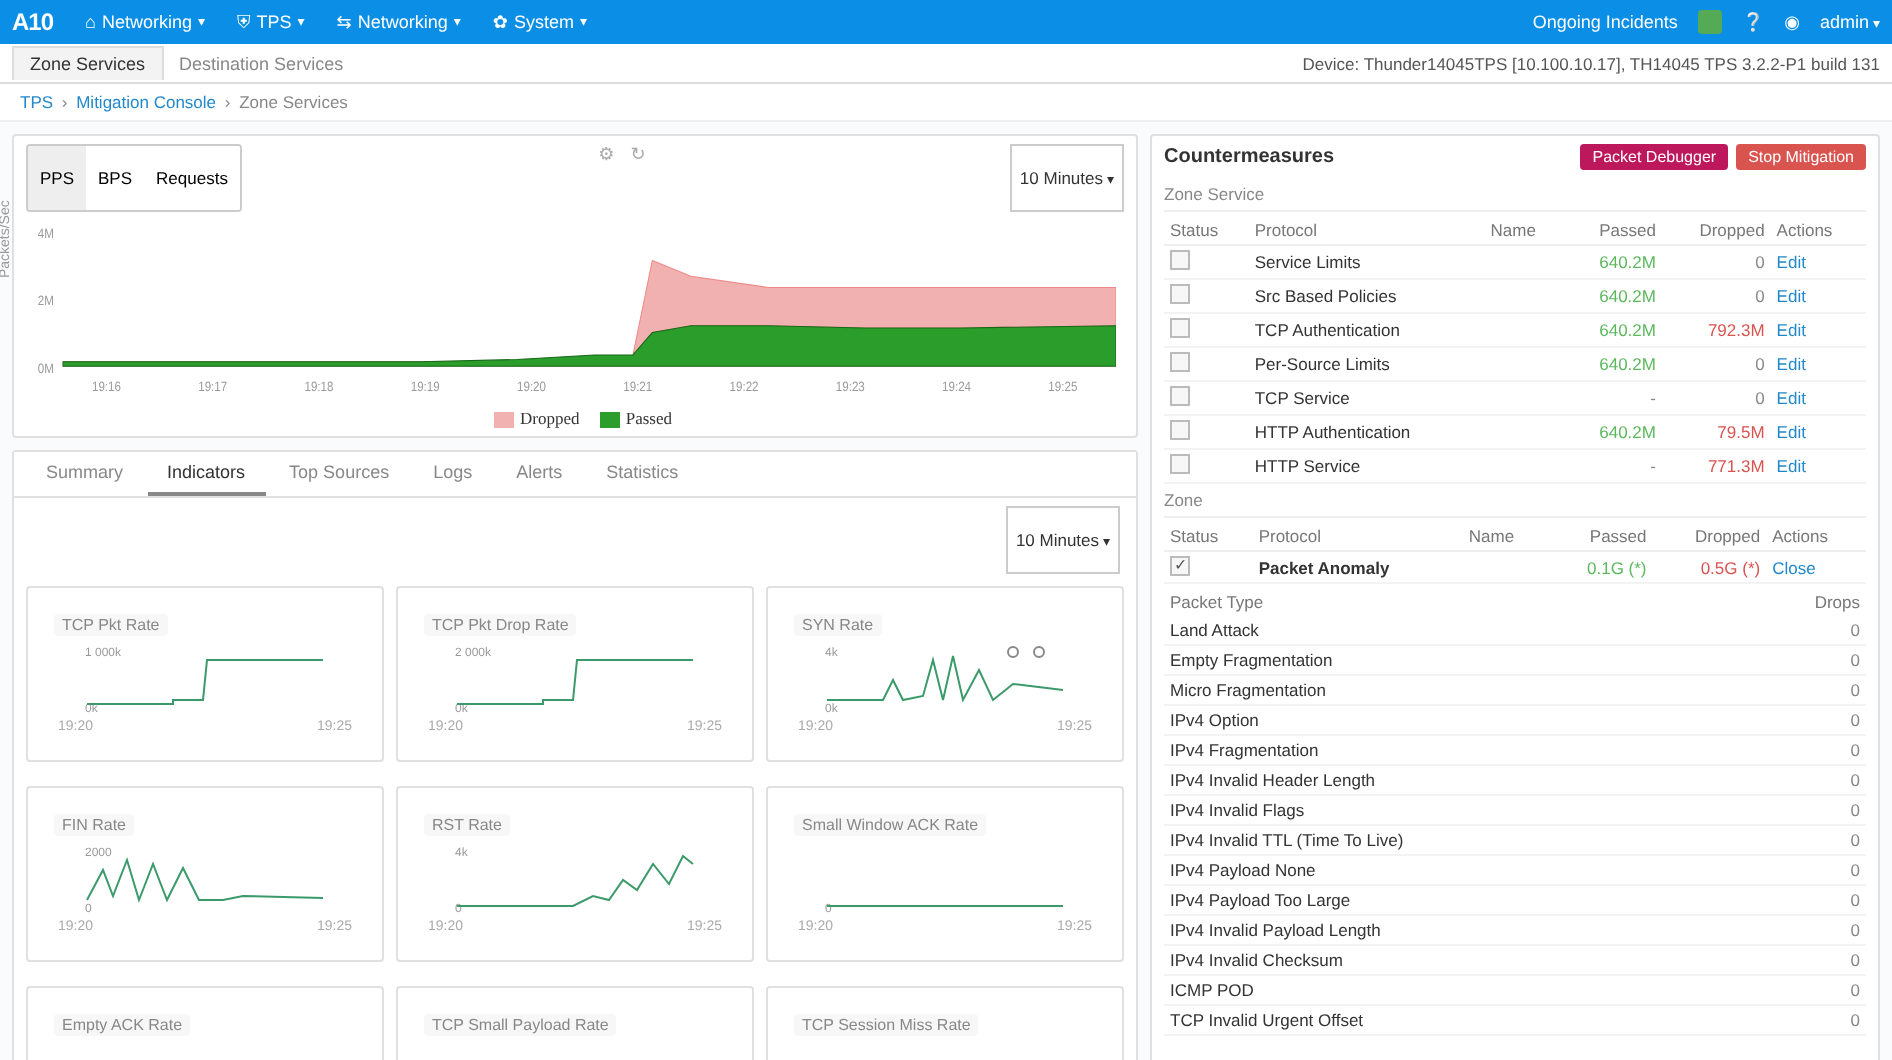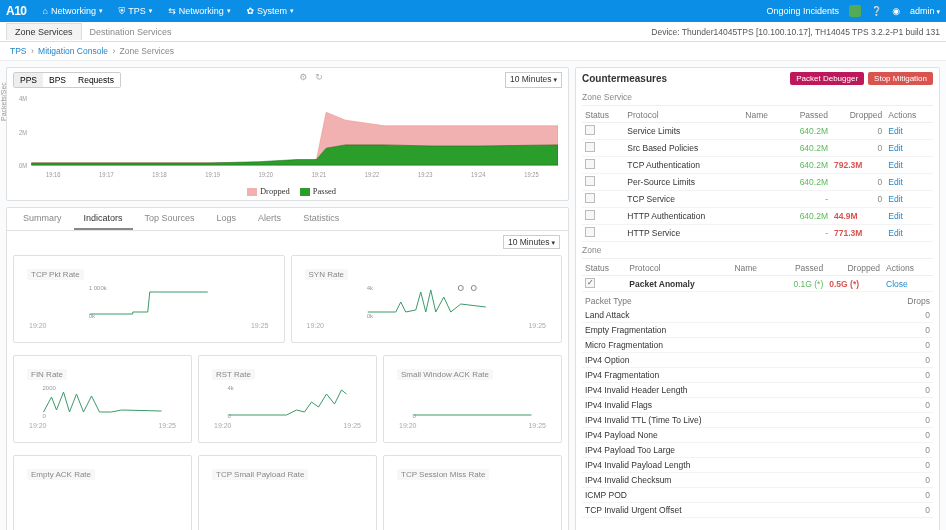--- a/index.html
+++ b/index.html
@@ -27,21 +27,21 @@
   .main { display: flex; gap: 6px; padding: 6px; }
   .left { flex: 1; min-width: 0; }
   .right { width: 365px; background: #fff; border: 1px solid #e0e0e0; border-radius: 2px; padding: 4px 6px; }
   
   
   .panel { background: #fff; border: 1px solid #e0e0e0; border-radius: 2px; margin-bottom: 6px; }
   .chart-top { display: flex; padding: 4px 6px; gap: 4px; }
   .btn-grp { display: flex; border: 1px solid #ccc; border-radius: 2px; overflow: hidden; }
   .btn-grp button { border: none; background: #fff; font-size: 8.5px; padding: 2px 6px; cursor: pointer; }
   .btn-grp button.active { background: #eee; }
-  .time-sel { margin-left: auto; border: 1px solid #ccc; font-size: 8.5px; padding: 1px 4px; background: #fff; cursor: pointer; }
+  .time-sel { margin-left: auto; border: 1px solid #ccc; font-size: 8.5px; padding: 11px 4px; background: #fff; cursor: pointer; }
   .chart-area { height: 90px; position: relative; padding: 0 10px; }
   .chart-area svg { width: 100%; height: 100%; }
   .legend { text-align: center; padding: 4px; font-size: 8.5px; font-family: Liberation Serif, serif; }
   .legend .swatch { display: inline-block; width: 10px; height: 8px; margin: 0 3px 0 8px; vertical-align: middle; }
   
   
   .tabs2 { display: flex; gap: 2px; border-bottom: 1px solid #e0e0e0; padding: 0 6px; background: #fff; }
   .tabs2 .t { padding: 5px 10px; font-size: 9px; color: #888; cursor: pointer; }
   .tabs2 .t.active { color: #333; border-bottom: 2px solid #888; }
   
@@ -60,21 +60,21 @@
   .cm-btns button { font-size: 8px; padding: 2px 6px; border: none; border-radius: 2px; color: #fff; cursor: pointer; }
   .btn-blue { background: #be185d; }
   .btn-red { background: #d9534f; }
   
   .section-label { font-size: 8.5px; color: #888; padding: 3px 0; border-bottom: 1px solid #eee; margin-bottom: 2px; }
   
   table.cm { width: 100%; border-collapse: collapse; font-size: 8.5px; }
   table.cm th { text-align: left; font-weight: normal; color: #777; padding: 2px 3px; border-bottom: 1px solid #eee; }
   table.cm td { padding: 2px 3px; border-bottom: 1px solid #f3f3f3; }
   .num-green { color: #5cb85c; text-align: right; }
-  .num-red { color: #d9534f; font-weight: bold; }
+  .num-red { color: #d9534f; text-align: right; font-weight: normal; }
   .num-zero { color: #888; text-align: right; }
   .link { color: #2288cc; cursor: pointer; }
   .chk { width: 10px; height: 10px; border: 1px solid #bbb; display: inline-block; background: #f7f7f7; }
   .chk.checked::after { content: "✓"; font-size: 8px; position: relative; top: -2px; left: 1px; color: #555; }
   
   table.pt { width: 100%; border-collapse: collapse; font-size: 8.5px; margin-top: 2px; }
   table.pt th { text-align: left; font-weight: normal; color: #777; padding: 2px 3px; }
   table.pt td { padding: 2px 3px; border-bottom: 1px solid #f3f3f3; }
   table.pt td:last-child { text-align: right; color: #888; }
   table.pt th:last-child { text-align: right; }
@@ -190,20 +190,31 @@
       <svg viewBox="0 0 122 40">
         <text x="1" y="8" font-size="6" fill="#999">1 000k</text>
         <text x="1" y="36" font-size="6" fill="#999">0k</text>
         <path d="M2 32 L45 32 L45 30 L60 30 L62 10 L120 10" fill="none" stroke="#3a9a6a" stroke-width="1"></path>
 
       </svg>
       <div class="xlabels">
                 <span>19:20</span>
                 <span>19:25</span>
               </div></div>
+            <div class="mini"><span class="mini-title">TCP Pkt Drop Rate</span>
+      <svg viewBox="0 0 122 40">
+        <text x="1" y="8" font-size="6" fill="#999">2 000k</text>
+        <text x="1" y="36" font-size="6" fill="#999">0k</text>
+        <path d="M2 32 L45 32 L45 30 L60 30 L62 10 L120 10" fill="none" stroke="#3a9a6a" stroke-width="1"></path>
+
+      </svg>
+      <div class="xlabels">
+                <span>19:20</span>
+                <span>19:25</span>
+              </div></div>
             <div class="mini"><span class="mini-title">SYN Rate</span>
       <svg viewBox="0 0 122 40">
         <text x="1" y="8" font-size="6" fill="#999">4k</text>
         <text x="1" y="36" font-size="6" fill="#999">0k</text>
         <path d="M2 30 L30 30 L35 20 L40 30 L50 28 L55 10 L60 30 L65 8 L70 30 L78 15 L85 30 L95 22 L120 25" fill="none" stroke="#3a9a6a" stroke-width="1"></path>
         <circle cx="95" cy="6" r="2.5" fill="none" stroke="#888"></circle>
                 <circle cx="108" cy="6" r="2.5" fill="none" stroke="#888"></circle>
       </svg>
       <div class="xlabels">
                 <span>19:20</span>
@@ -340,21 +351,21 @@
     <td></td>
     <td class="num-zero">-</td>
     <td class="num-zero">0</td>
     <td class="link">Edit</td>
           </tr>
           <tr>
             <td><span class="chk"></span></td>
     <td>HTTP Authentication</td>
     <td></td>
     <td class="num-green">640.2M</td>
-    <td class="num-red">44.9M</td>
+    <td class="num-red">79.5M</td>
     <td class="link">Edit</td>
           </tr>
           <tr>
             <td><span class="chk"></span></td>
     <td>HTTP Service</td>
     <td></td>
     <td class="num-zero">-</td>
     <td class="num-red">771.3M</td>
     <td class="link">Edit</td>
           </tr>

